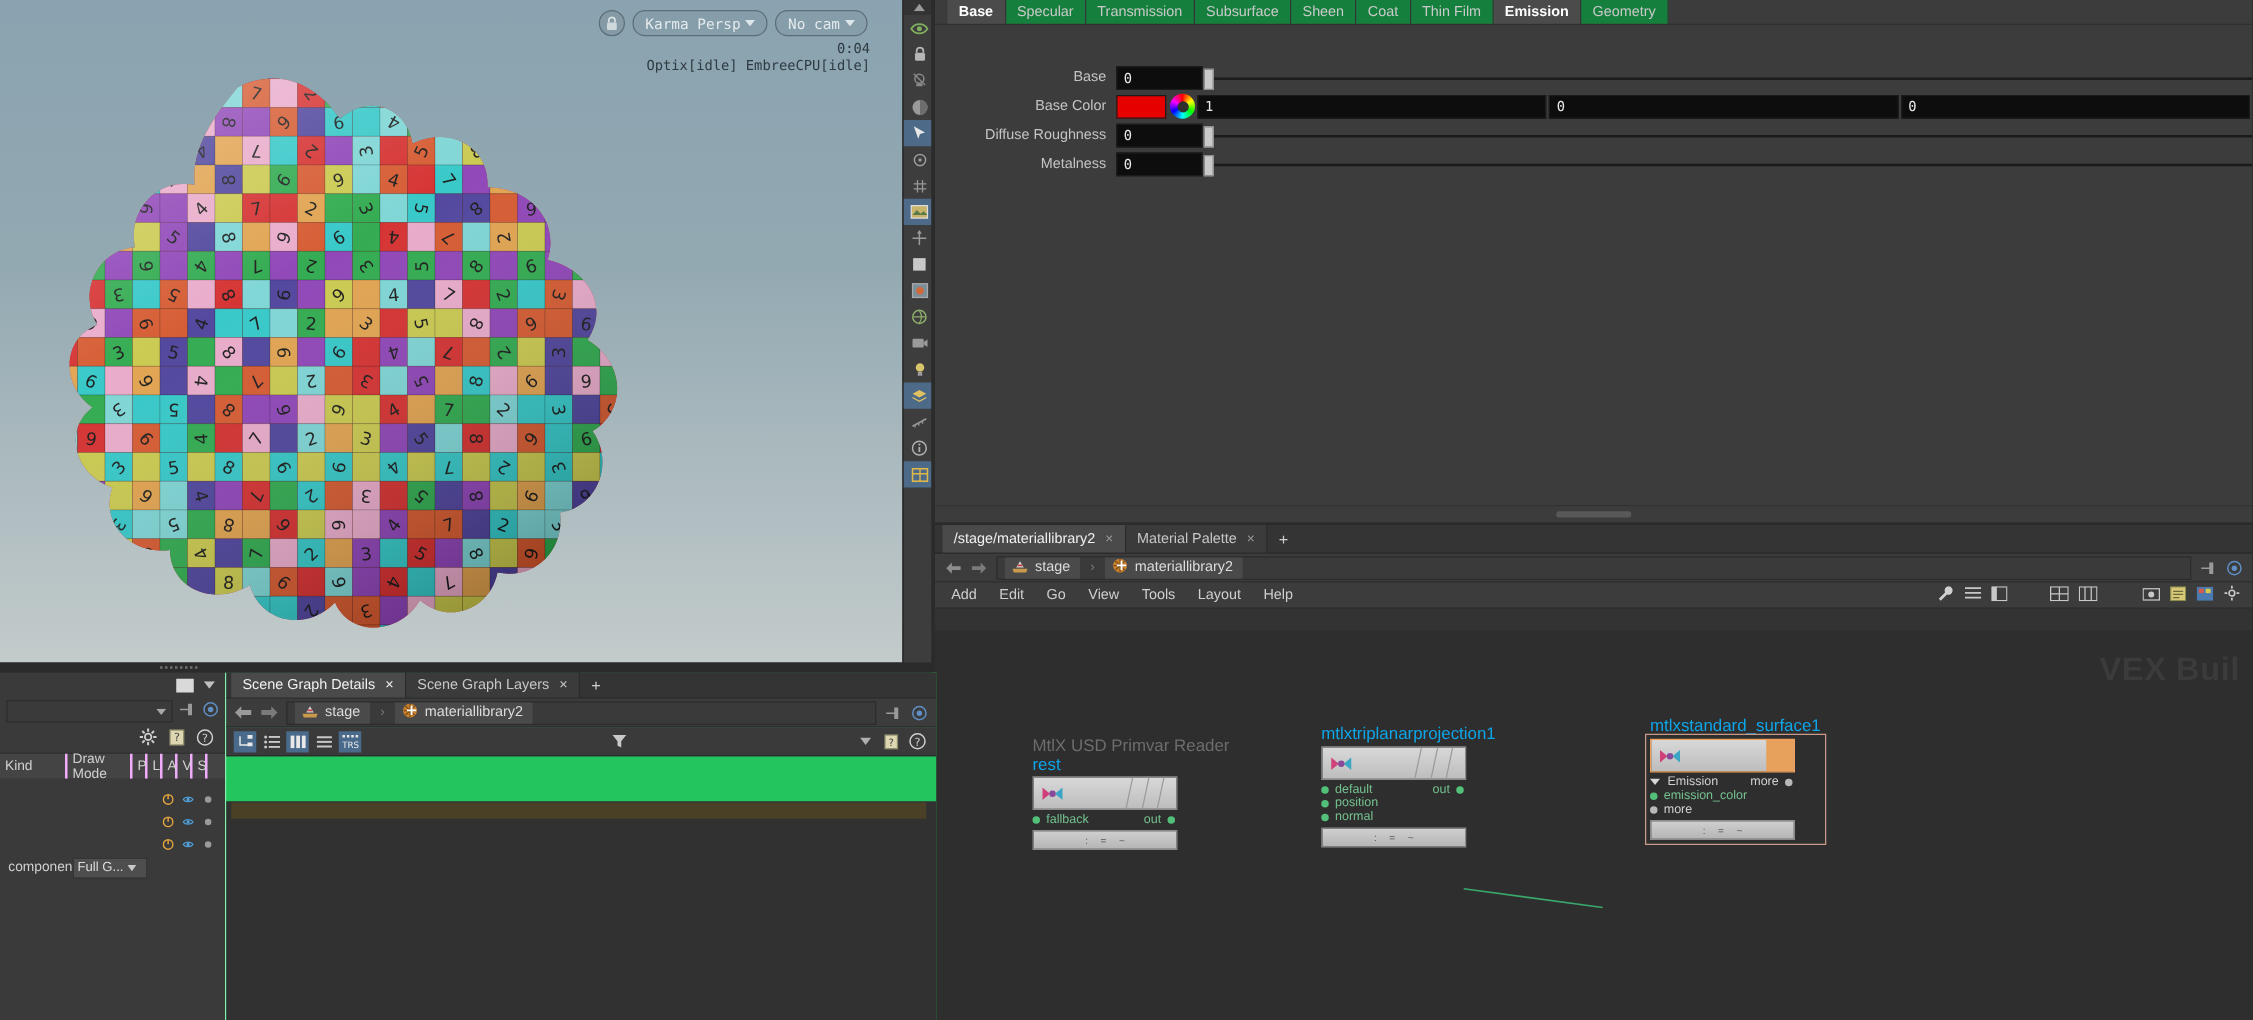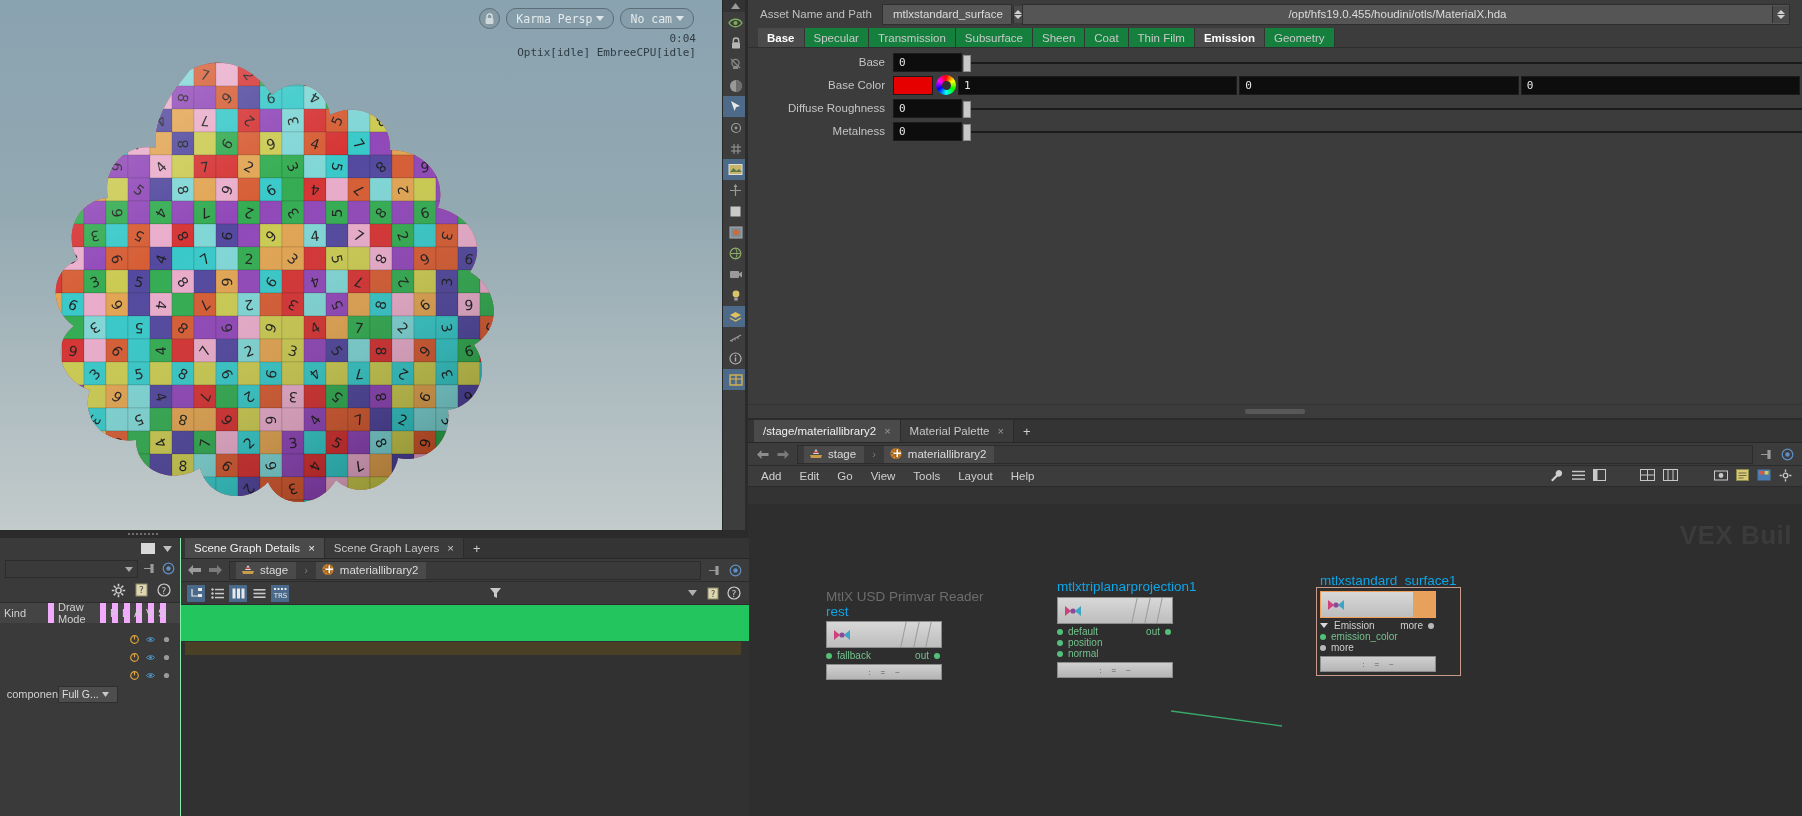--- a/index.html
+++ b/index.html
@@ -115,21 +115,21 @@
   .sgd-row{height:13px;background:#4a4026;margin:1px 8px 0 4px;}
 
   
   #lpanel{position:absolute;left:0;top:538px;width:180px;height:278px;background:#3a3a3a;}
   .lp-top{height:20px;display:flex;align-items:center;justify-content:flex-end;gap:8px;padding:0 8px;background:#3a3a3a;}
   .lp-white{width:14px;height:11px;background:#d9d9d9;}
   .lp-row2{height:22px;display:flex;align-items:center;gap:5px;padding:0 5px;}
   .lp-field{flex:1;height:16px;background:#3a3a3a;border:1px solid #2c2c2c;display:flex;align-items:center;justify-content:flex-end;padding-right:4px;}
   .lp-row3{height:22px;display:flex;align-items:center;justify-content:flex-end;gap:9px;padding:0 9px;}
   .lp-head{height:20px;display:flex;align-items:center;background:#444;border-top:1px solid #2c2c2c;border-bottom:1px solid #2c2c2c;font-size:11px;color:#d0d0d0;}
-  .lp-head div{border-right:6px solid #f0abfc;height:100%;display:flex;align-items:center;padding-left:4px;box-sizing:border-box;}
+  .lp-head div{border-right:2px solid #f0abfc;height:100%;display:flex;align-items:center;padding-left:4px;box-sizing:border-box;}
   .lp-body{position:absolute;left:0;right:0;top:85px;bottom:0;background:#3a3a3a;}
   .lp-item{position:absolute;left:0;right:0;display:flex;align-items:center;font-size:11px;color:#d0d0d0;text-align:right;}
   .lp-combo{height:15px;background:#4e4e4e;border:1px solid #2e2e2e;display:flex;align-items:center;padding:0 3px;font-size:10.5px;color:#ddd;gap:3px;}
   .pw{width:9px;height:9px;}
 
   
   .hdiv{position:absolute;background:#2b2b2b;}
   .vdiv{position:absolute;background:#2b2b2b;}
   .drag-dots{position:absolute;display:flex;gap:2px;}
   .drag-dots i{width:2px;height:2px;background:#6f6f6f;}
@@ -1618,37 +1618,20 @@
     </div>
     <div class="rail-btn sel">
       <svg width="14" height="12" viewBox="0 0 14 12">
           <rect x="1" y="1" width="12" height="10" fill="none" stroke="#e0b84a" stroke-width="1.3"></rect>
           <path d="M7 1v10M1 5h12" stroke="#e0b84a" stroke-width="1.1"></path>
         </svg>
     </div>
   </div>
 
   <div id="params">
-    <div class="p-topbar">
-      <span class="p-label">Asset Name and Path</span>
-      <div class="combo" style="width:128px;">
-        <span class="txt">mtlxstandard_surface</span>
-        <span class="spin">
-            <i class="sp-up"></i>
-            <i class="sp-dn"></i>
-          </span>
-      </div>
-      <div class="combo" style="flex:1;margin-right:6px;">
-        <span class="txt">/opt/hfs19.0.455/houdini/otls/MaterialX.hda</span>
-        <span class="spin">
-            <i class="sp-up"></i>
-            <i class="sp-dn"></i>
-          </span>
-      </div>
-    </div>
 
     <div class="p-tabs" id="param-tabs">
         <div class="p-tab active">Base</div>
         <div class="p-tab">Specular</div>
         <div class="p-tab">Transmission</div>
         <div class="p-tab">Subsurface</div>
         <div class="p-tab">Sheen</div>
         <div class="p-tab">Coat</div>
         <div class="p-tab">Thin Film</div>
         <div class="p-tab active">Emission</div>

